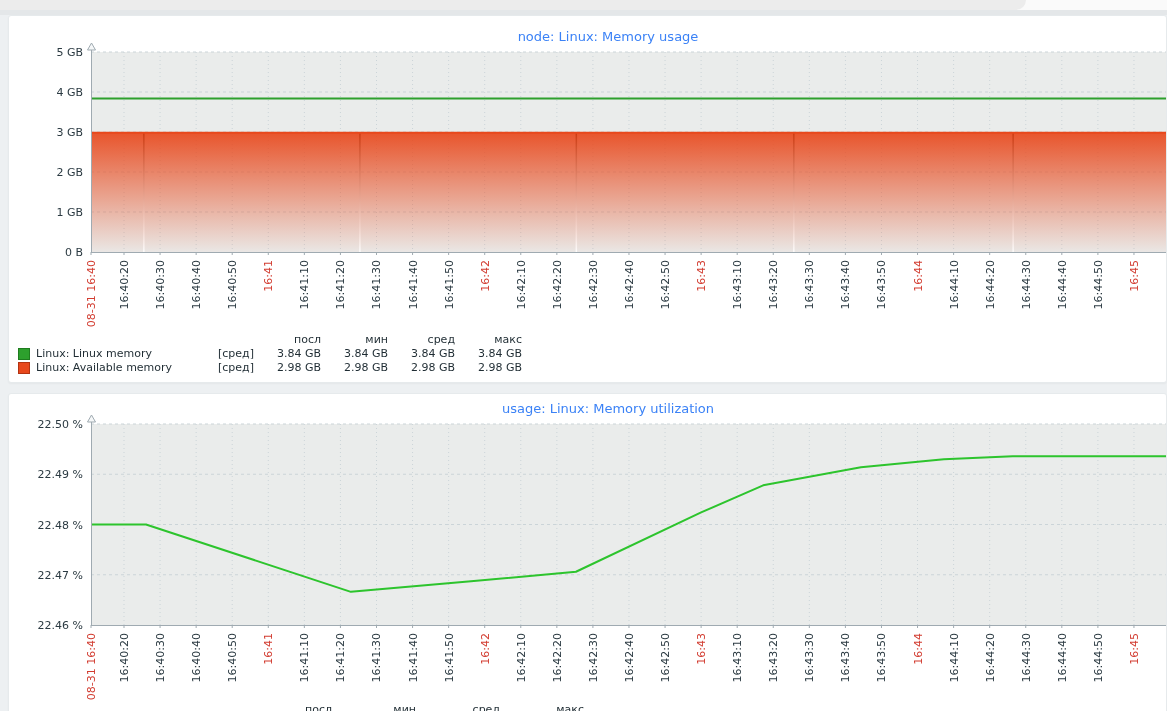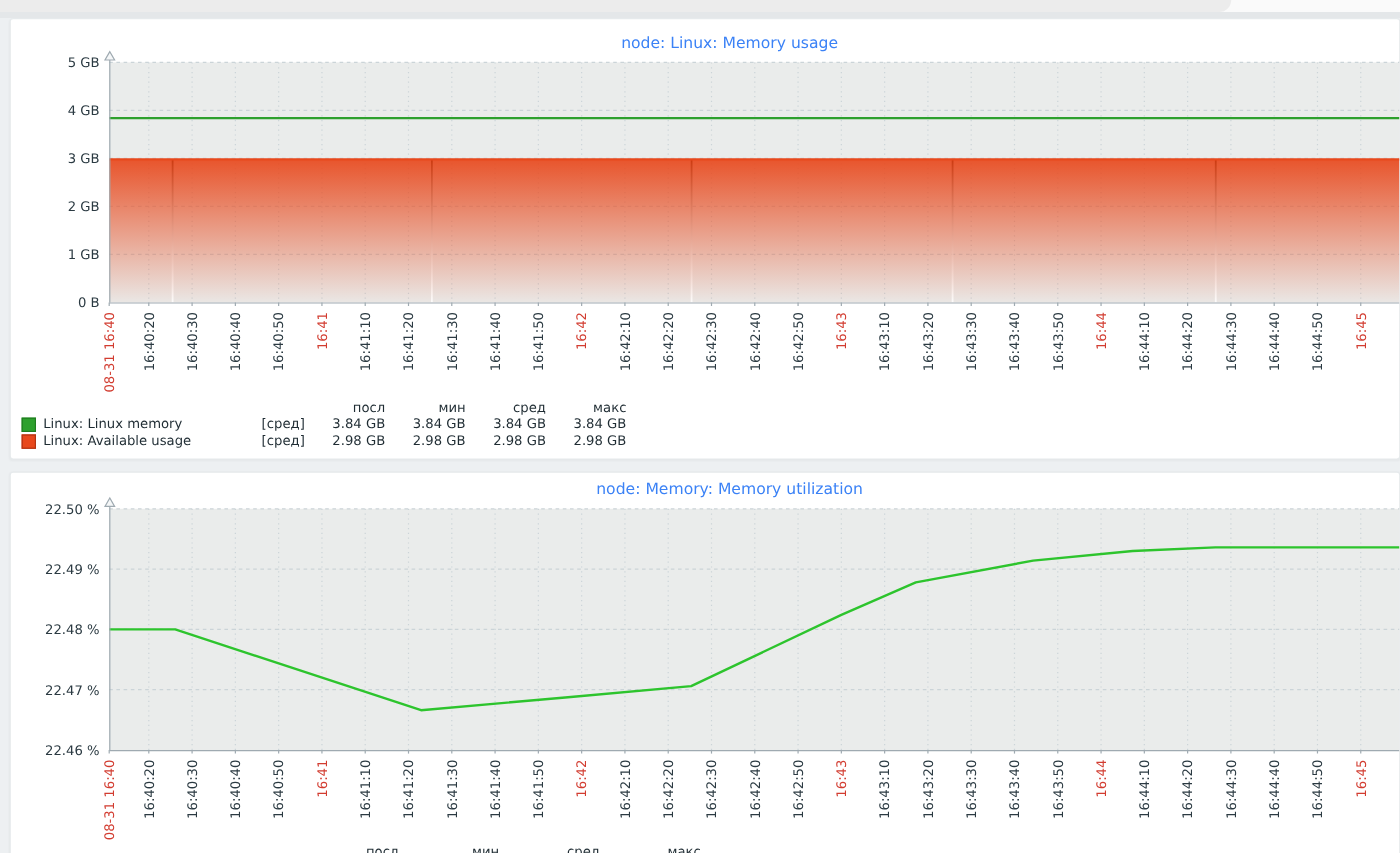--- a/index.html
+++ b/index.html
@@ -181,21 +181,21 @@
         <span class="lsw" style="background: rgb(45, 160, 45); border-color: rgb(30, 124, 30);"></span>
         <span class="llabel">Linux: Linux memory</span>
         <span class="lfn" style="width: 58px;">[сред]</span>
         <span class="lval" style="width: 67px;">3.84 GB</span>
         <span class="lval" style="width: 67px;">3.84 GB</span>
         <span class="lval" style="width: 67px;">3.84 GB</span>
         <span class="lval" style="width: 67px;">3.84 GB</span>
       </div>
       <div class="lrow">
         <span class="lsw" style="background: rgb(232, 72, 28); border-color: rgb(178, 51, 18);"></span>
-        <span class="llabel">Linux: Available usage</span>
+        <span class="llabel">Linux: Available memory</span>
         <span class="lfn" style="width: 58px;">[сред]</span>
         <span class="lval" style="width: 67px;">2.98 GB</span>
         <span class="lval" style="width: 67px;">2.98 GB</span>
         <span class="lval" style="width: 67px;">2.98 GB</span>
         <span class="lval" style="width: 67px;">2.98 GB</span>
       </div>
     </div>
 </section>
 
 <section class="card" id="card1">
@@ -298,21 +298,21 @@
       <text transform="translate(984.6840500000001,239) rotate(-90)" text-anchor="end" font-size="11" fill="#2B3A42">16:44:20</text>
       <line x1="1016.75405" y1="231" x2="1016.75405" y2="234" stroke="#9FAAB1" stroke-width="1"></line>
       <text transform="translate(1020.75405,239) rotate(-90)" text-anchor="end" font-size="11" fill="#2B3A42">16:44:30</text>
       <line x1="1052.82405" y1="231" x2="1052.82405" y2="234" stroke="#9FAAB1" stroke-width="1"></line>
       <text transform="translate(1056.82405,239) rotate(-90)" text-anchor="end" font-size="11" fill="#2B3A42">16:44:40</text>
       <line x1="1088.8940499999999" y1="231" x2="1088.8940499999999" y2="234" stroke="#9FAAB1" stroke-width="1"></line>
       <text transform="translate(1092.8940499999999,239) rotate(-90)" text-anchor="end" font-size="11" fill="#2B3A42">16:44:50</text>
       <line x1="1124.96405" y1="231" x2="1124.96405" y2="234" stroke="#9FAAB1" stroke-width="1"></line>
       <text transform="translate(1128.96405,239) rotate(-90)" text-anchor="end" font-size="11" fill="#D23C30">16:45</text>
     </svg>
-  <div class="chart-title">node: Memory: Memory utilization</div>
+  <div class="chart-title">usage: Linux: Memory utilization</div>
   <div class="legend" id="legend1">
       <div class="lrow">
         <span class="lsw" style="visibility: hidden;"></span>
         <span class="llabel"></span>
         <span class="lfn" style="width: 52px;"></span>
         <span class="lhead" style="width: 84px;">посл</span>
         <span class="lhead" style="width: 84px;">мин</span>
         <span class="lhead" style="width: 84px;">сред</span>
         <span class="lhead" style="width: 84px;">макс</span>
       </div>

